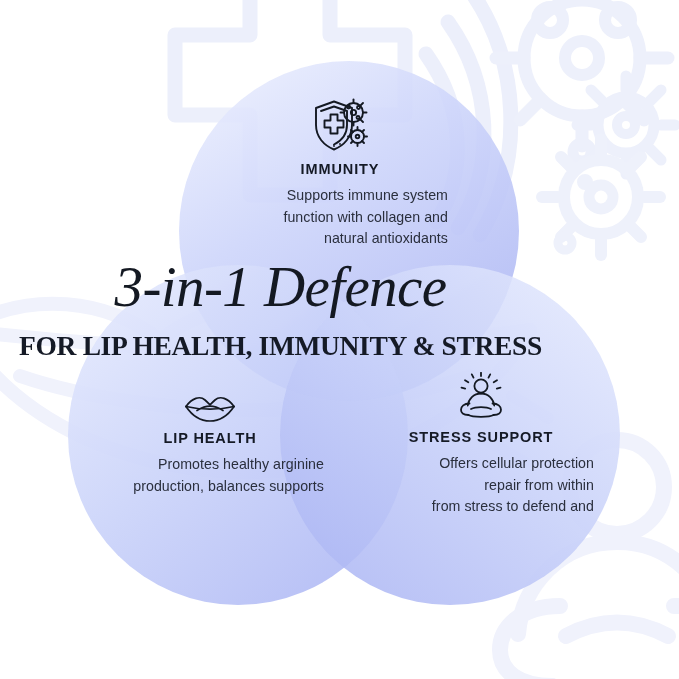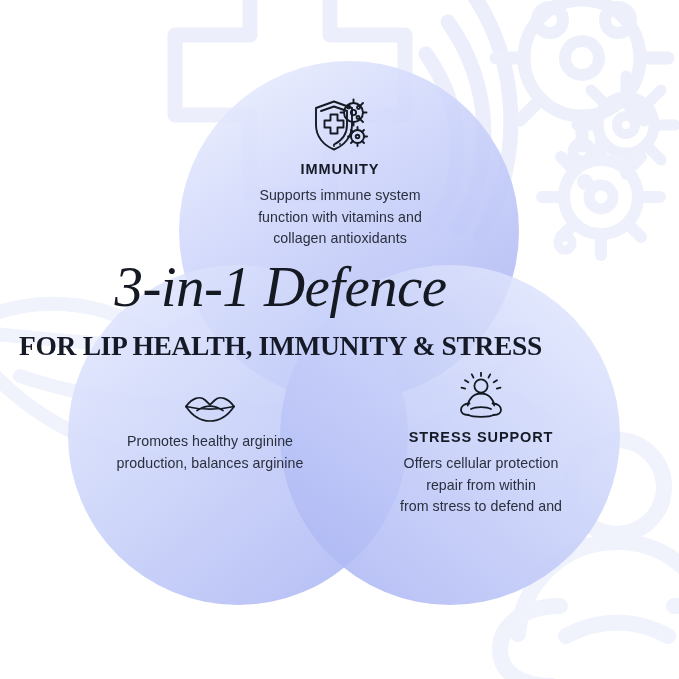--- a/index.html
+++ b/index.html
@@ -58,20 +58,21 @@
     color: #151a26;
     margin-top: 7px;
   }
 
   .lobe-desc {
     font-size: 14.2px;
     line-height: 1.52;
     color: #2a2f3d;
     margin-top: 8px;
     letter-spacing: 0.05px;
+    text-align: right;
   }
 
   
   #lobe-immunity {
     left: 232px;
     top: 98px;
     width: 216px;
   }
 
   
@@ -256,35 +257,36 @@
         <line x1="44" y1="34" x2="42" y2="32"></line>
         <line x1="53" y1="34" x2="55" y2="32"></line>
         <line x1="44" y1="43" x2="42" y2="45"></line>
         <line x1="53" y1="43" x2="55" y2="45"></line>
         <circle cx="25" cy="48" r="0.9" fill="#141922" stroke="none"></circle>
         <circle cx="31" cy="46" r="0.9" fill="#141922" stroke="none"></circle>
       </svg>
       <div class="lobe-title">IMMUNITY</div>
       <div class="lobe-desc">
         <div>Supports immune system</div>
-        <div>function with vitamins and</div>
-        <div>collagen antioxidants</div>
+        <div>function with collagen and</div>
+        <div>natural antioxidants</div>
       </div>
     </div>
 
     <div class="lobe" id="lobe-lip">
       <svg class="lobe-icon" width="52" height="30" viewBox="0 0 52 30" fill="none" stroke="#141922" stroke-width="1.7" stroke-linecap="round" stroke-linejoin="round">
         <path d="M 2 13.5 C 8 5 16 2.5 21 7 C 23 8.8 24.8 10.6 26 11.8 C 27.2 10.6 29 8.8 31 7 C 36 2.5 44 5 50 13.5"></path>
         <path d="M 2 13.5 C 9 24 18 28 26 28 C 34 28 43 24 50 13.5"></path>
         <path d="M 2 13.5 C 9 15.2 18 16.2 26 16.2 C 34 16.2 43 15.2 50 13.5"></path>
         <path d="M 13 17.5 C 18 14.5 22 13.2 26 13.2 C 30 13.2 34 14.5 39 17.5"></path>
       </svg>
+      <div class="lobe-title">LIP HEALTH</div>
       <div class="lobe-desc">
         <div>Promotes healthy arginine</div>
-        <div>production, balances arginine</div>
+        <div>production, balances supports</div>
       </div>
     </div>
 
     <div class="lobe" id="lobe-stress">
       <svg class="lobe-icon" width="58" height="50" viewBox="0 0 58 50" fill="none" stroke="#141922" stroke-width="1.8" stroke-linecap="round" stroke-linejoin="round">
         <circle cx="29" cy="14" r="6.6"></circle>
         <path d="M 29 21.5 C 36.5 21.5 41.5 27 42.2 33.5"></path>
         <path d="M 29 21.5 C 21.5 21.5 16.5 27 15.8 33.5"></path>
         <path d="M 17.5 31.5 C 12 31.5 9 34.5 9 37.8 C 9 41 12 43 16.5 43"></path>
         <path d="M 40.5 31.5 C 46 31.5 49 34.5 49 37.8 C 49 41 46 43 41.5 43"></path>

